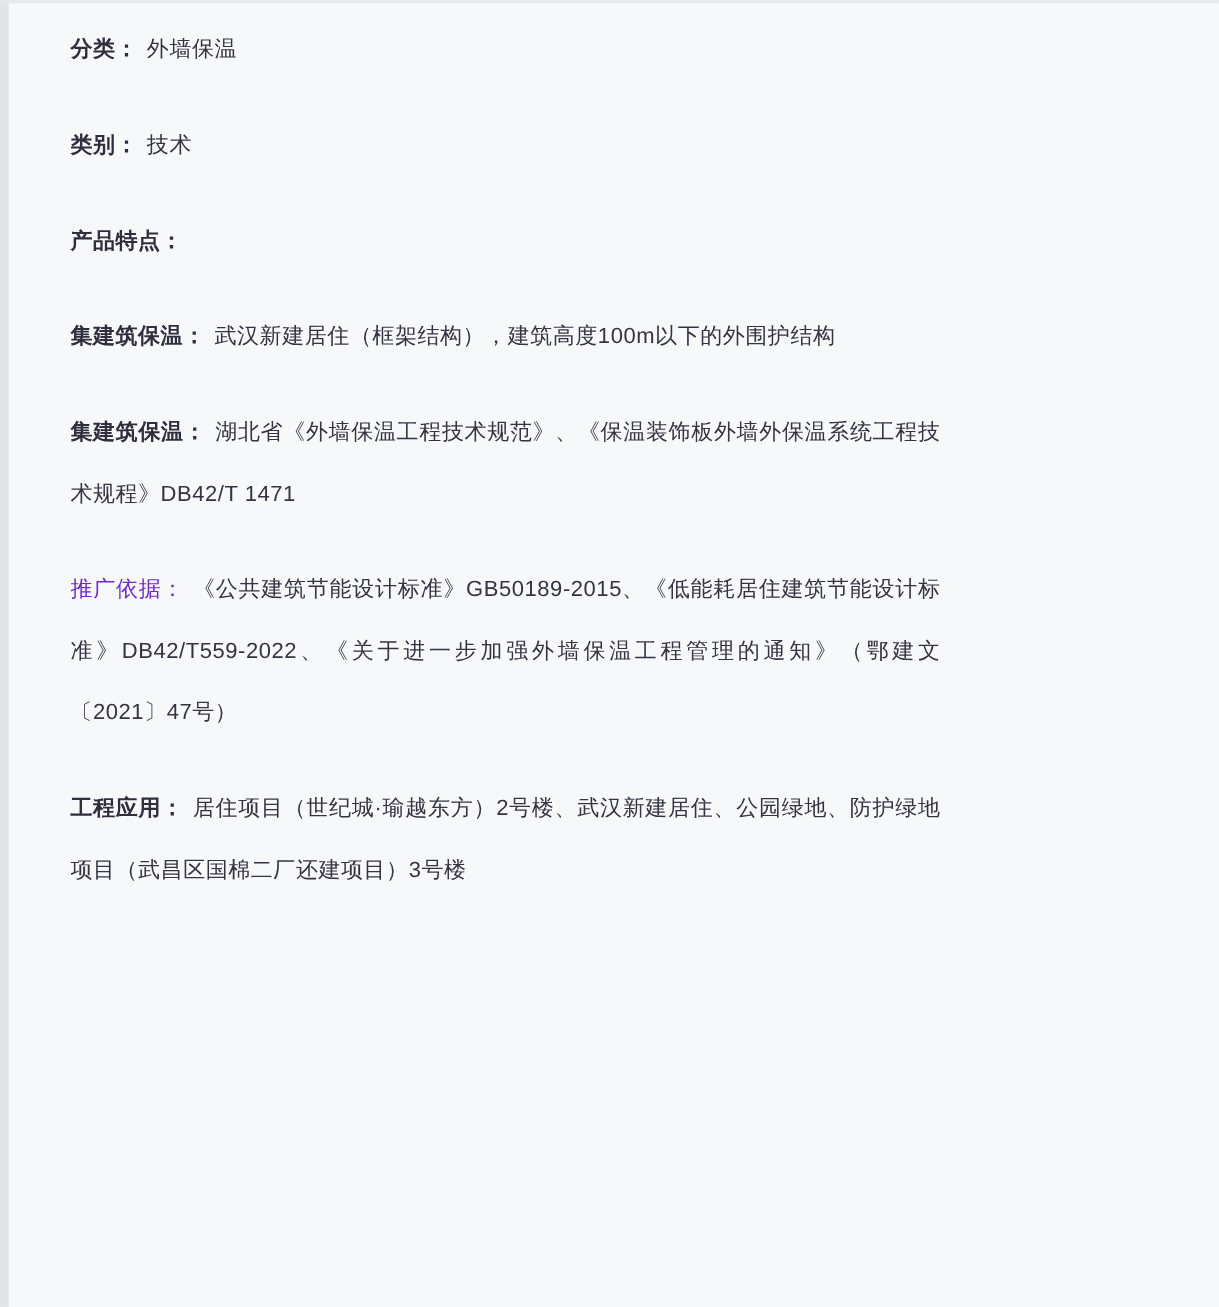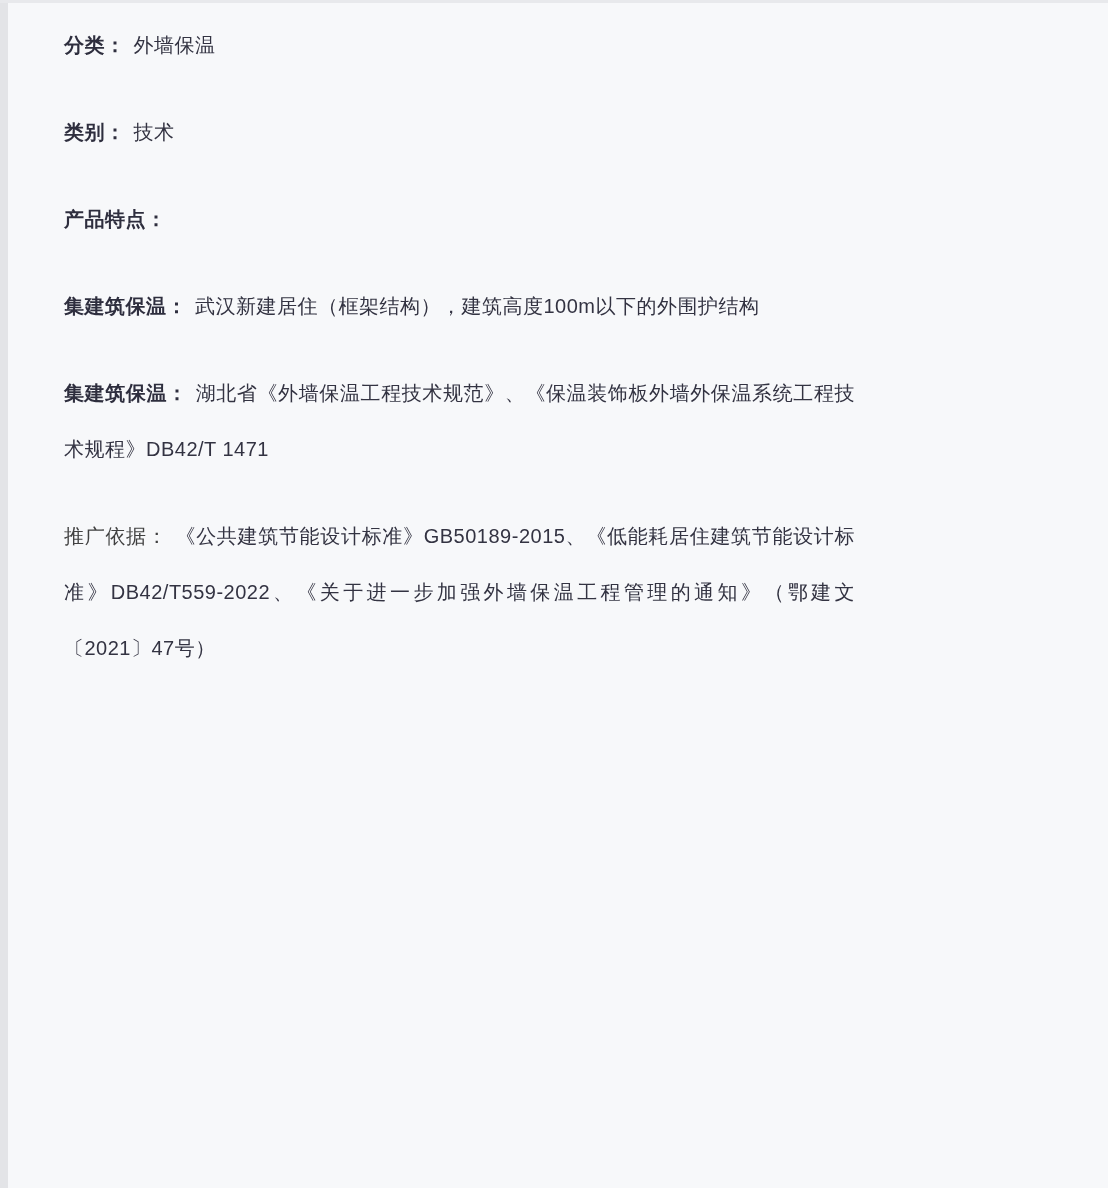--- a/index.html
+++ b/index.html
@@ -44,21 +44,21 @@
   p.field.indent {
     text-indent: 14px;
   }
   .lbl {
     font-weight: bold;
     color: #2e2e3e;
     margin-right: 8px;
   }
   .lbl.regular {
     font-weight: normal;
-    color: #404040;
+    color: #6d28d9;
   }
   .val {
     color: #333342;
   }
 </style>
 </head>
 <body>
 
 <div class="edge-left"></div>
 <div class="edge-top"></div>
@@ -73,14 +73,15 @@
   <p class="field"><strong class="lbl">产品特点：</strong><span class="val"></span></p>
 
 
 
   <p class="field"><strong class="lbl">集建筑保温：</strong><span class="val">武汉新建居住（框架结构），建筑高度100m以下的外围护结构</span></p>
 
   <p class="field"><strong class="lbl">集建筑保温：</strong><span class="val">湖北省《外墙保温工程技术规范》、《保温装饰板外墙外保温系统工程技术规程》DB42/T 1471</span></p>
 
   <p class="field"><span class="lbl regular">推广依据：</span><span class="val">《公共建筑节能设计标准》GB50189-2015、《低能耗居住建筑节能设计标准》DB42/T559-2022、《关于进一步加强外墙保温工程管理的通知》（鄂建文〔2021〕47号）</span></p>
 
+  <p class="field"><strong class="lbl">工程应用：</strong><span class="val">居住项目（世纪城·瑜越东方）2号楼、武汉新建居住、公园绿地、防护绿地项目（武昌区国棉二厂还建项目）3号楼</span></p>
 
 </div>
 
 </body></html>

